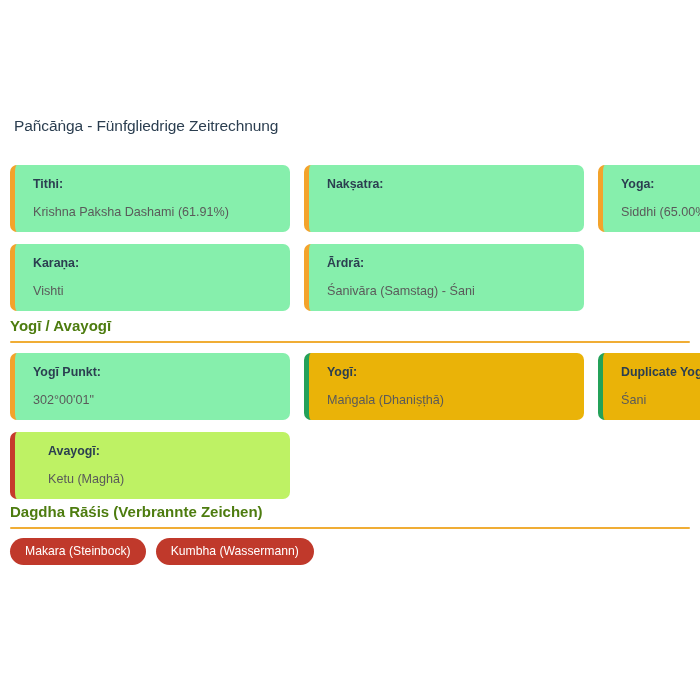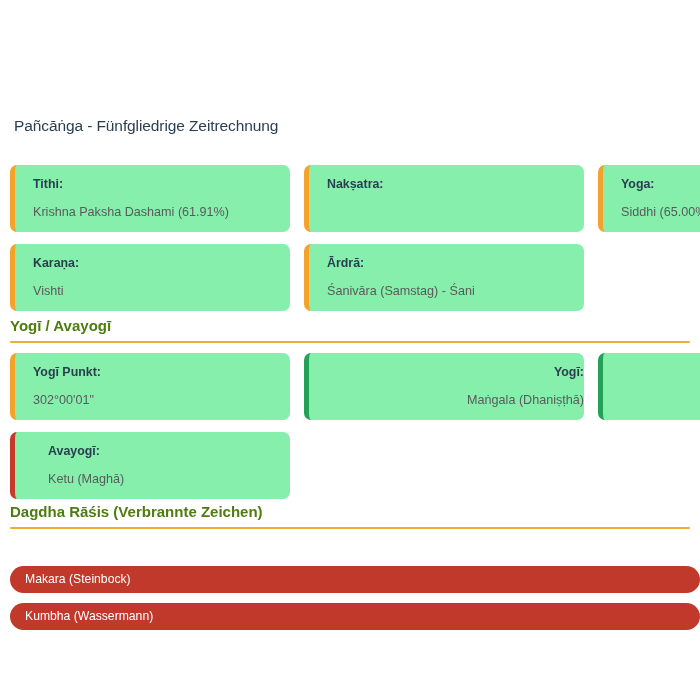--- a/index.html
+++ b/index.html
@@ -94,39 +94,37 @@
     color: #5a5a5a;
     white-space: nowrap;
   }
 
   .card.amber {
     background: #86efac;
     border-left-color: #f2a battle;
     border-left-color: #f3a32b;
   }
   .card.green {
-    background: #86efac;
+    background: #eab308;
     border-left-color: #24a159;
-    text-align: right;
   }
   .card.red {
-    background: #86efac;
+    background: #bef264;
     border-left-color: #c63a2c;
     padding-left: 33px;
   }
 
   
   .badge-row {
     position: absolute;
     left: 10px;
-    top: 566px;
+    top: 538px;
     width: 690px;
     display: flex;
     gap: 10px;
-    flex-direction: column;
   }
   .badge {
     display: inline-block;
     padding: 7px 15px 8px;
     border-radius: 999px;
     background: #c0392b;
     color: #ffffff;
     font-size: 12.2px;
     line-height: 1;
     white-space: nowrap;

